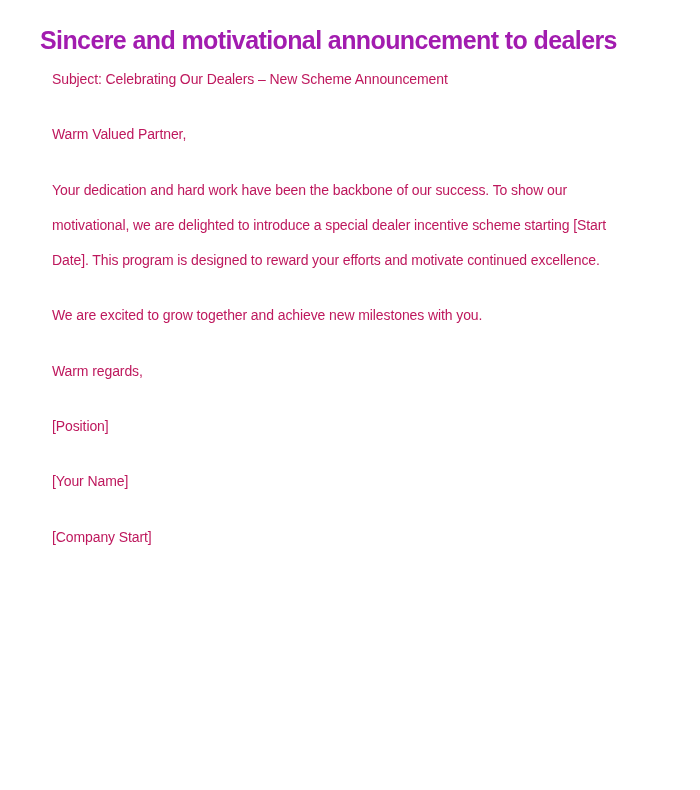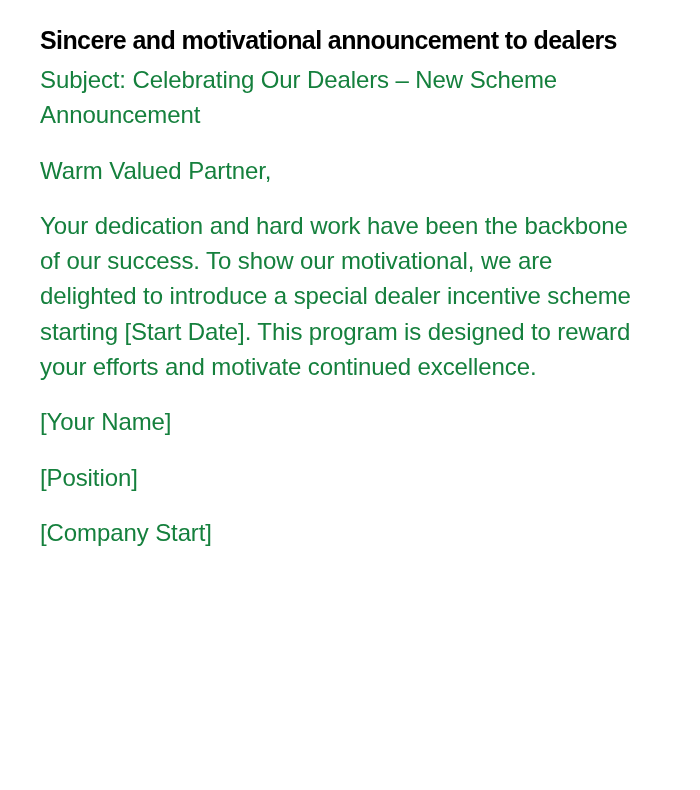--- a/index.html
+++ b/index.html
@@ -21,35 +21,37 @@
       top: 18px;
       width: 600px;
     }
     .title {
       font-family: "Liberation Sans", sans-serif;
       font-weight: bold;
       font-size: 25px;
       line-height: 44px;
       letter-spacing: -0.6px;
       margin: 0 0 0 0;
-      color: #000000;
+      color: #a21caf;
     }
     .para {
-      font-size: 24px;
+      font-size: 14px;
       line-height: 35.3px;
-      margin: 0 0 20px 0;
+      margin: 0 0 20px 12px;
       letter-spacing: -0.1px;
-      color: #15803d;
+      color: #be185d;
     }
     .subject { margin-top: 0; }
   </style>
 </head>
 <body>
 
 <div class="doc">
   <h1 class="title">Sincere and motivational announcement to dealers</h1>
   <p class="para subject">Subject: Celebrating Our Dealers – New Scheme Announcement</p>
   <p class="para">Warm Valued Partner,</p>
   <p class="para">Your dedication and hard work have been the backbone of our success. To show our motivational, we are delighted to introduce a special dealer incentive scheme starting [Start Date]. This program is designed to reward your efforts and motivate continued excellence.</p>
+  <p class="para">We are excited to grow together and achieve new milestones with you.</p>
+  <p class="para">Warm regards,</p>
+  <p class="para">[Position]</p>
   <p class="para">[Your Name]</p>
-  <p class="para">[Position]</p>
   <p class="para">[Company Start]</p>
 </div>
 
 </body></html>

